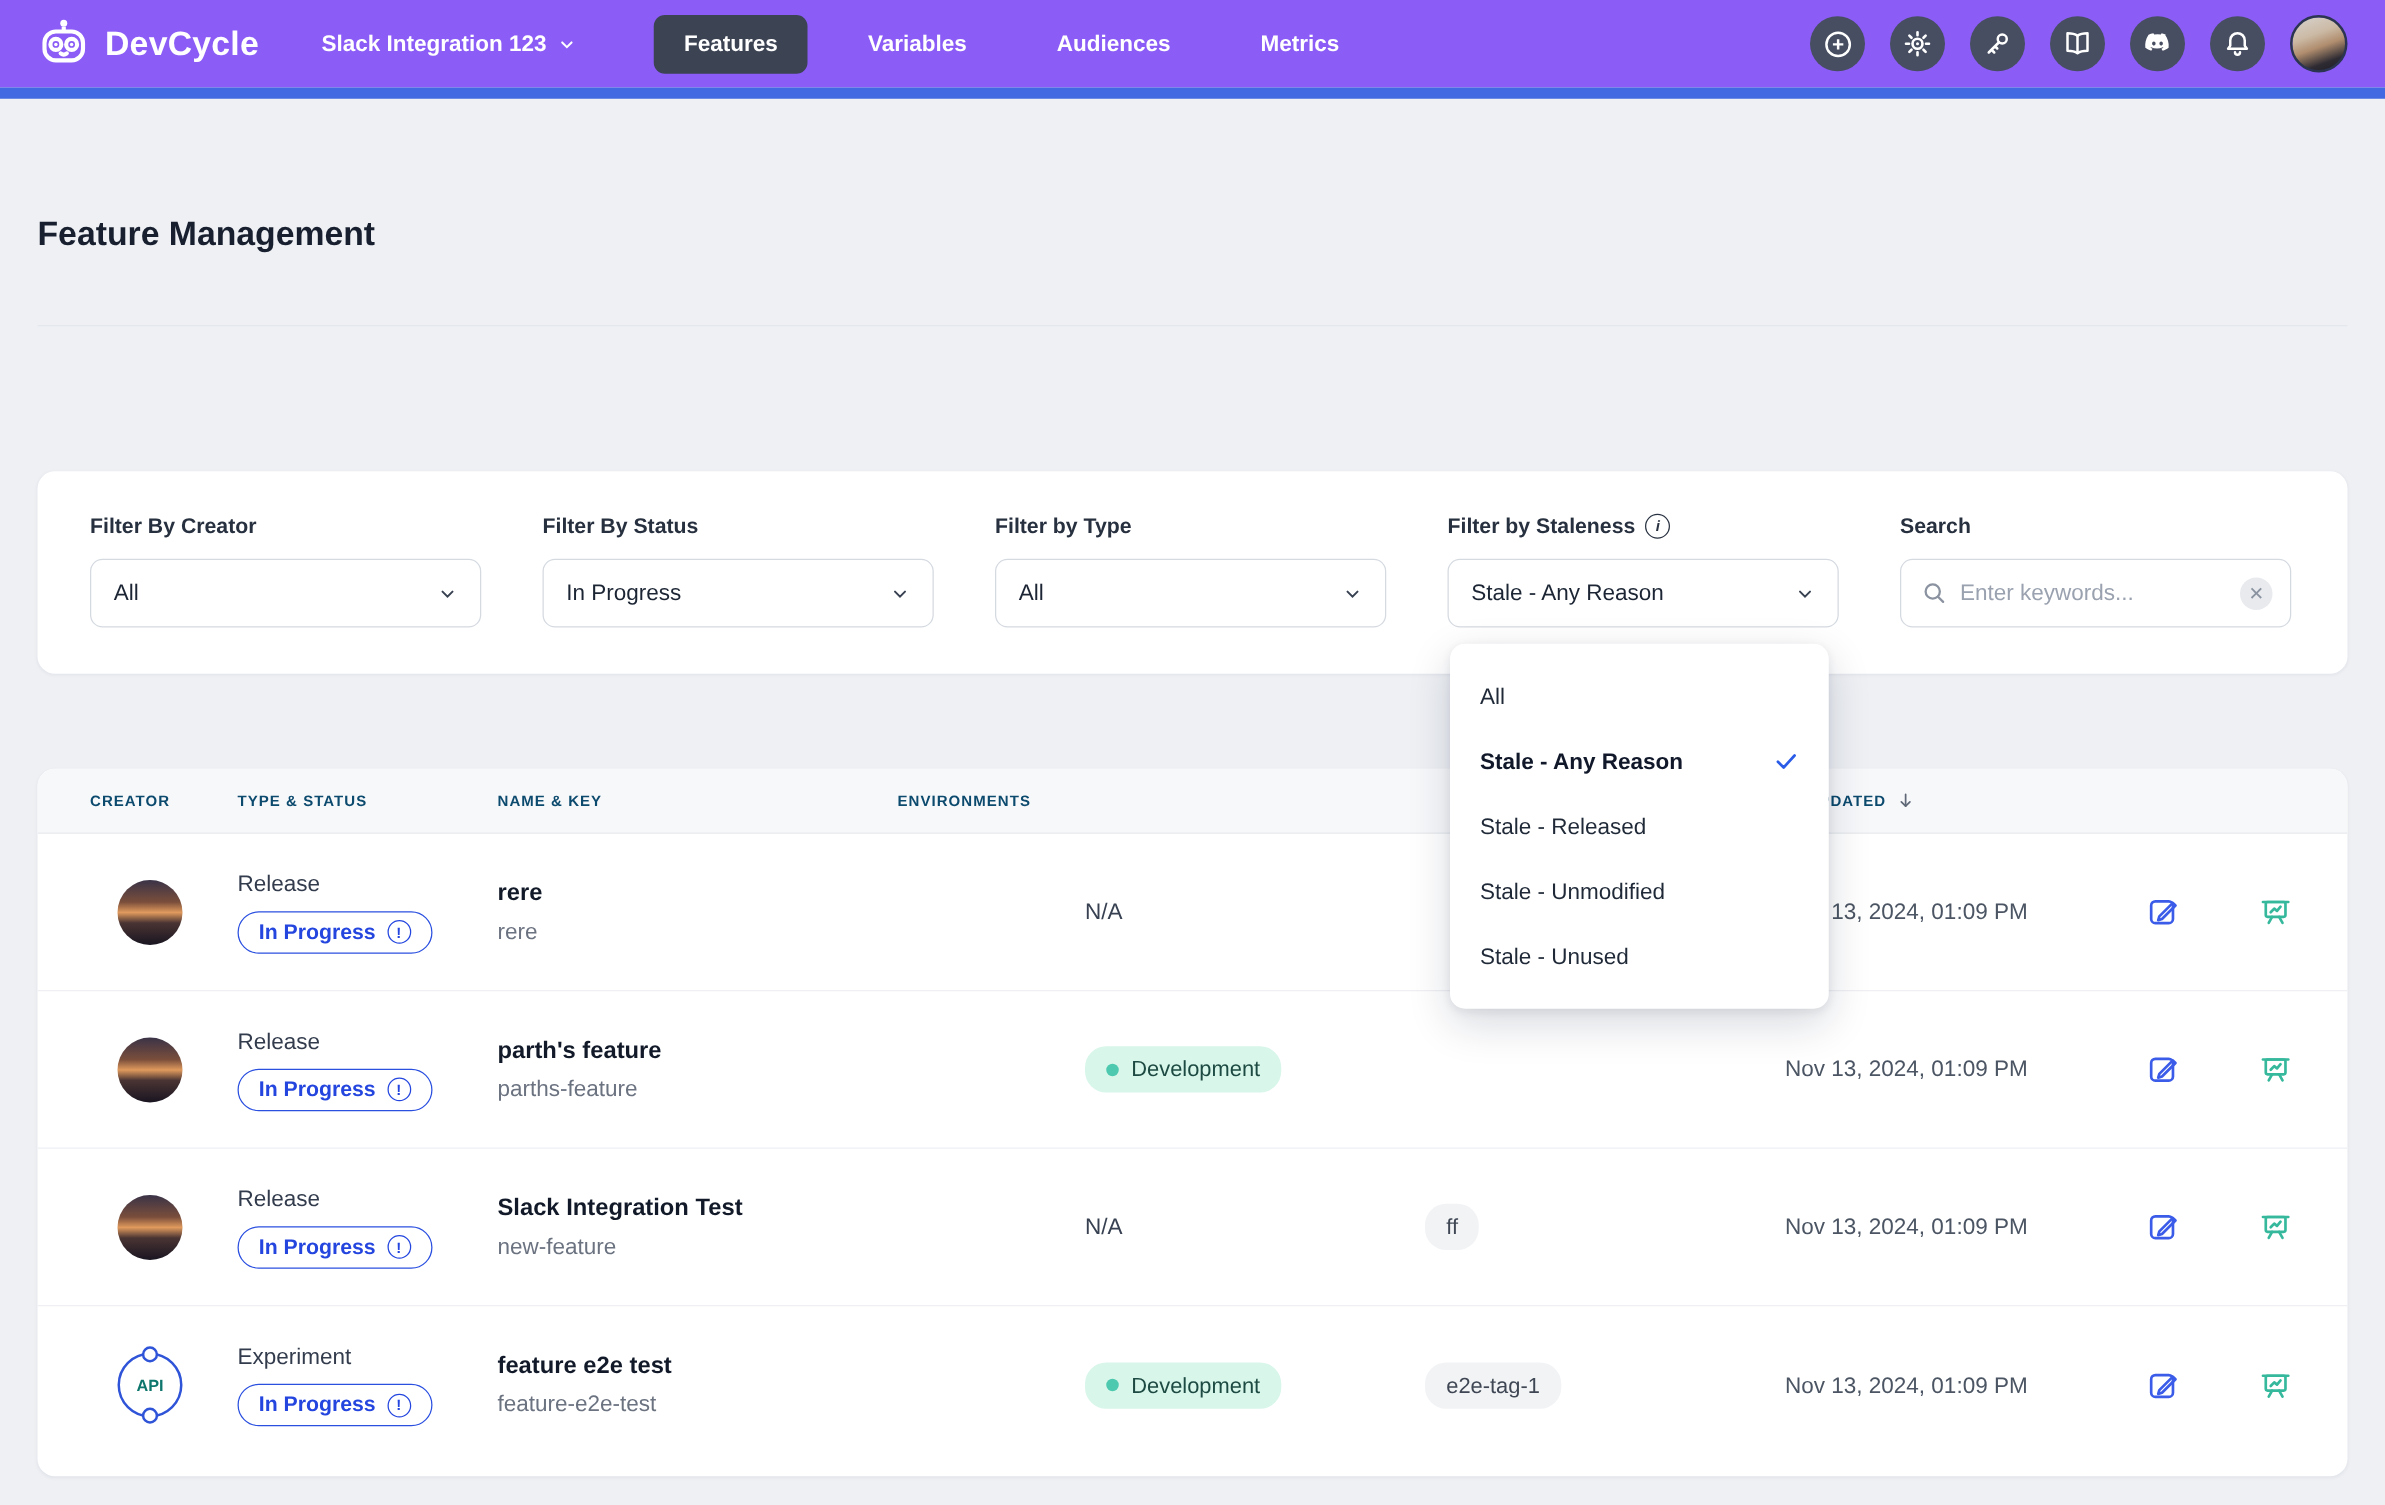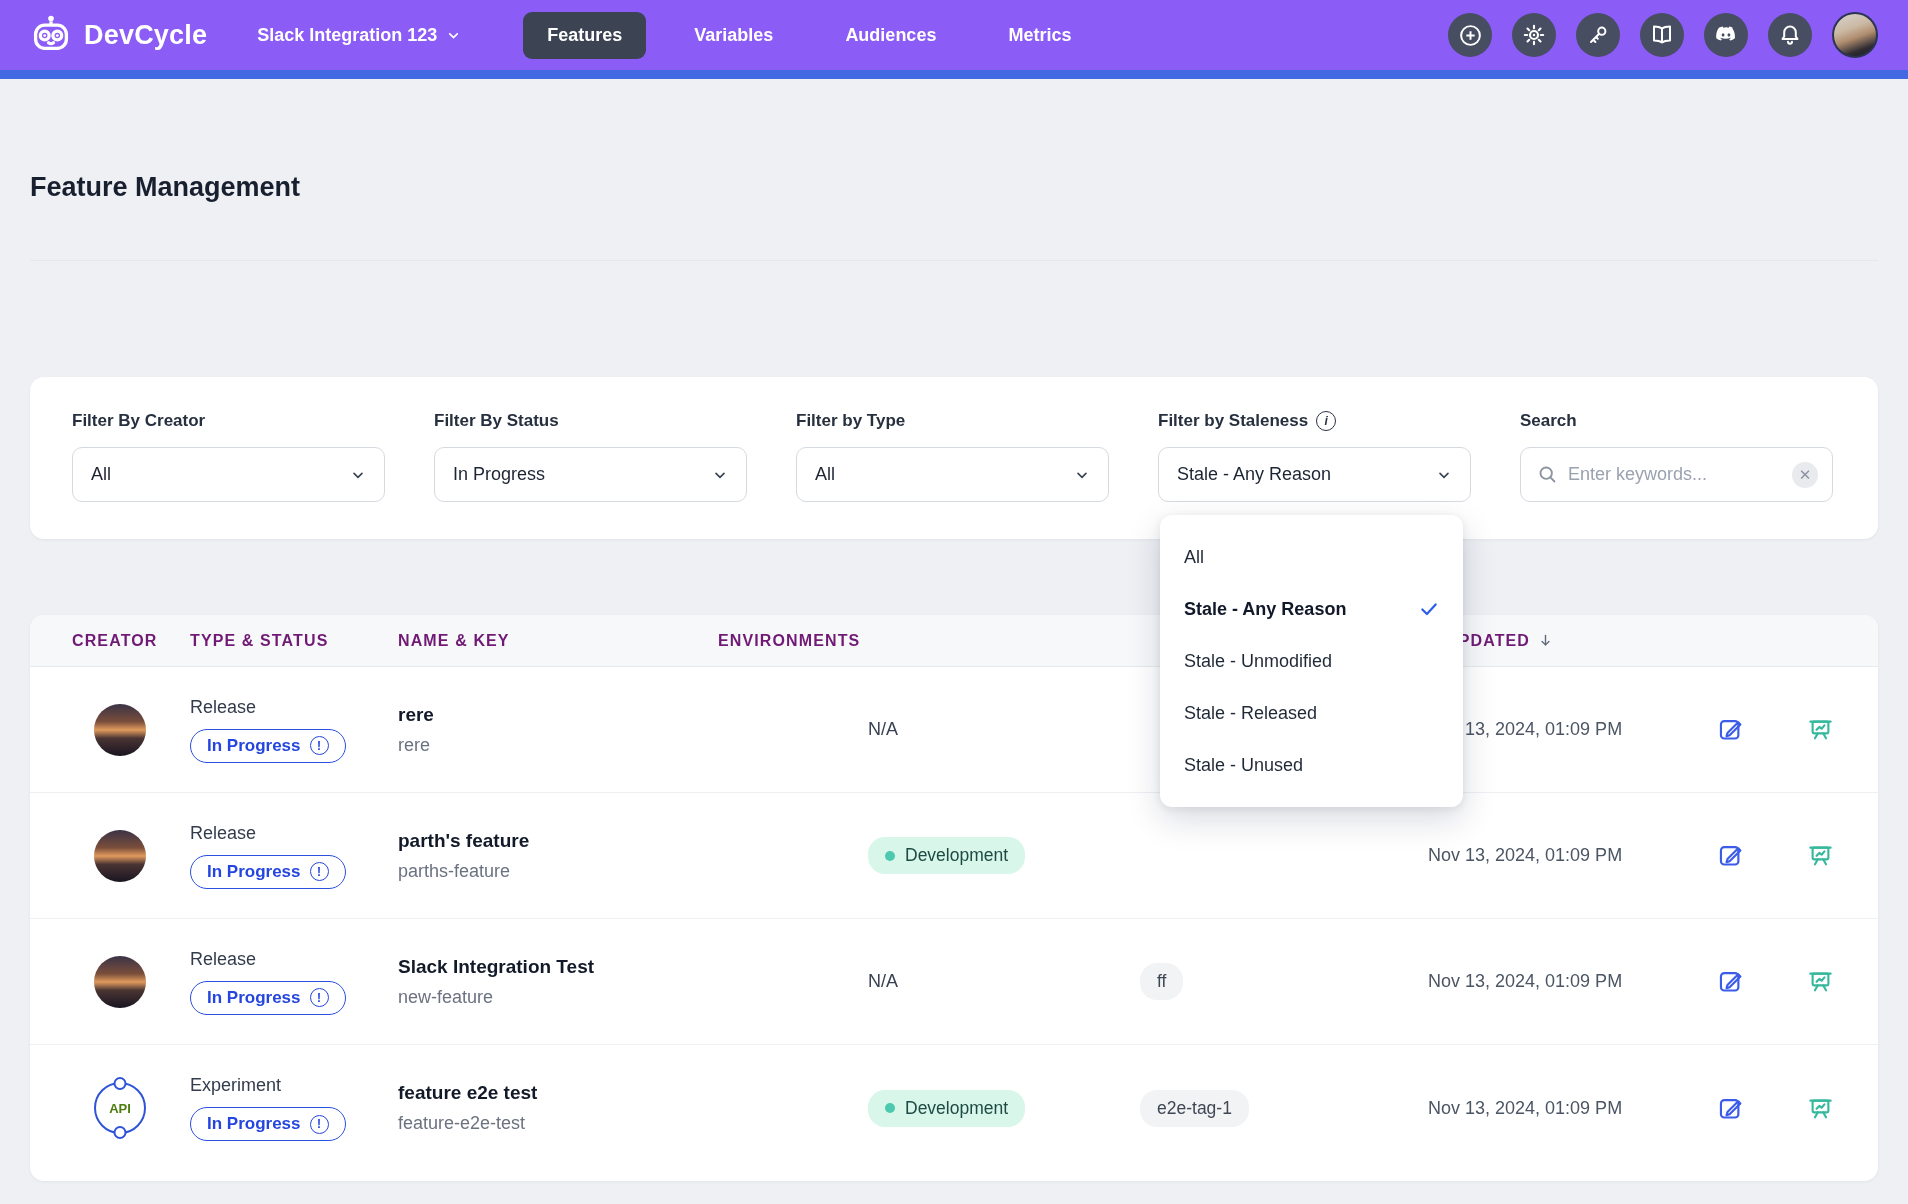--- a/index.html
+++ b/index.html
@@ -91,33 +91,33 @@
     padding:0 24px; font-size:18px; color:#1f2937; cursor:pointer;
   }
   .dropdown-item.selected { font-weight:bold; color:#10182a; }
   
   .table-card {
     margin:76px 30px 0; background:#fff; border-radius:14px;
     box-shadow:0 1px 3px rgba(20,30,60,.06); overflow:hidden; padding-bottom:10px;
   }
   .tgrid { display:grid; grid-template-columns:160px 208px 320px 412px 268px 272px 1fr; align-items:center; }
   .thead { height:52px; background:#f7f8fa; border-bottom:1px solid #e7eaee; }
-  .th { font-size:16px; font-weight:bold; color:#701a75; letter-spacing:.07em; }
+  .th { font-size:12px; font-weight:bold; color:#0c4a6e; letter-spacing:.07em; }
   .th.c1 { padding-left:42px; }
   .th.c6 { padding-left:48px; display:flex; align-items:center; gap:8px; }
   .trow { height:126px; border-bottom:1px solid #eef0f3; cursor:pointer; }
   .trow:last-child { border-bottom:none; }
   .cell-creator { padding-left:64px; }
   .avatar {
     width:52px; height:52px; border-radius:50%;
     background:linear-gradient(180deg,#3a3347 0%,#7a4e3b 34%,#e09a5d 50%,#4a3433 66%,#191521 100%);
   }
   .api-badge {
     width:52px; height:52px; border-radius:50%; border:2.4px solid #2f54d8;
-    color:#4d7c0f; display:flex; align-items:center; justify-content:center;
+    color:#0f766e; display:flex; align-items:center; justify-content:center;
     font-size:13px; font-weight:bold; position:relative; background:#fff;
   }
   .api-badge::before, .api-badge::after {
     content:""; position:absolute; width:9px; height:9px; background:#fff;
     border:2.4px solid #2f54d8; border-radius:50%; left:50%; transform:translateX(-50%);
   }
   .api-badge::before { top:-7px; } .api-badge::after { bottom:-7px; }
   .type-label { font-size:18px; color:#333c4d; margin-bottom:11px; }
   .status-pill {
     display:inline-flex; align-items:center; gap:9px; border:1.7px solid #2b50e0;
@@ -308,24 +308,24 @@
   </div>
   <div class="dropdown-item selected">
     <span>Stale - Any Reason</span>
     <span>
       <svg width="20" height="20" viewBox="0 0 24 24" fill="none" stroke="#2b5ce8" stroke-width="2.6" stroke-linecap="round" stroke-linejoin="round">
           <polyline points="4,12.5 9.5,18 20,6.5"></polyline>
         </svg>
     </span>
   </div>
   <div class="dropdown-item">
+    <span>Stale - Released</span>
+  </div>
+  <div class="dropdown-item">
     <span>Stale - Unmodified</span>
-  </div>
-  <div class="dropdown-item">
-    <span>Stale - Released</span>
   </div>
   <div class="dropdown-item">
     <span>Stale - Unused</span>
   </div>
 </div>
 
 <div class="table-card">
   <div class="tgrid thead">
     <div class="th c1">CREATOR</div>
     <div class="th">TYPE &amp; STATUS</div>

